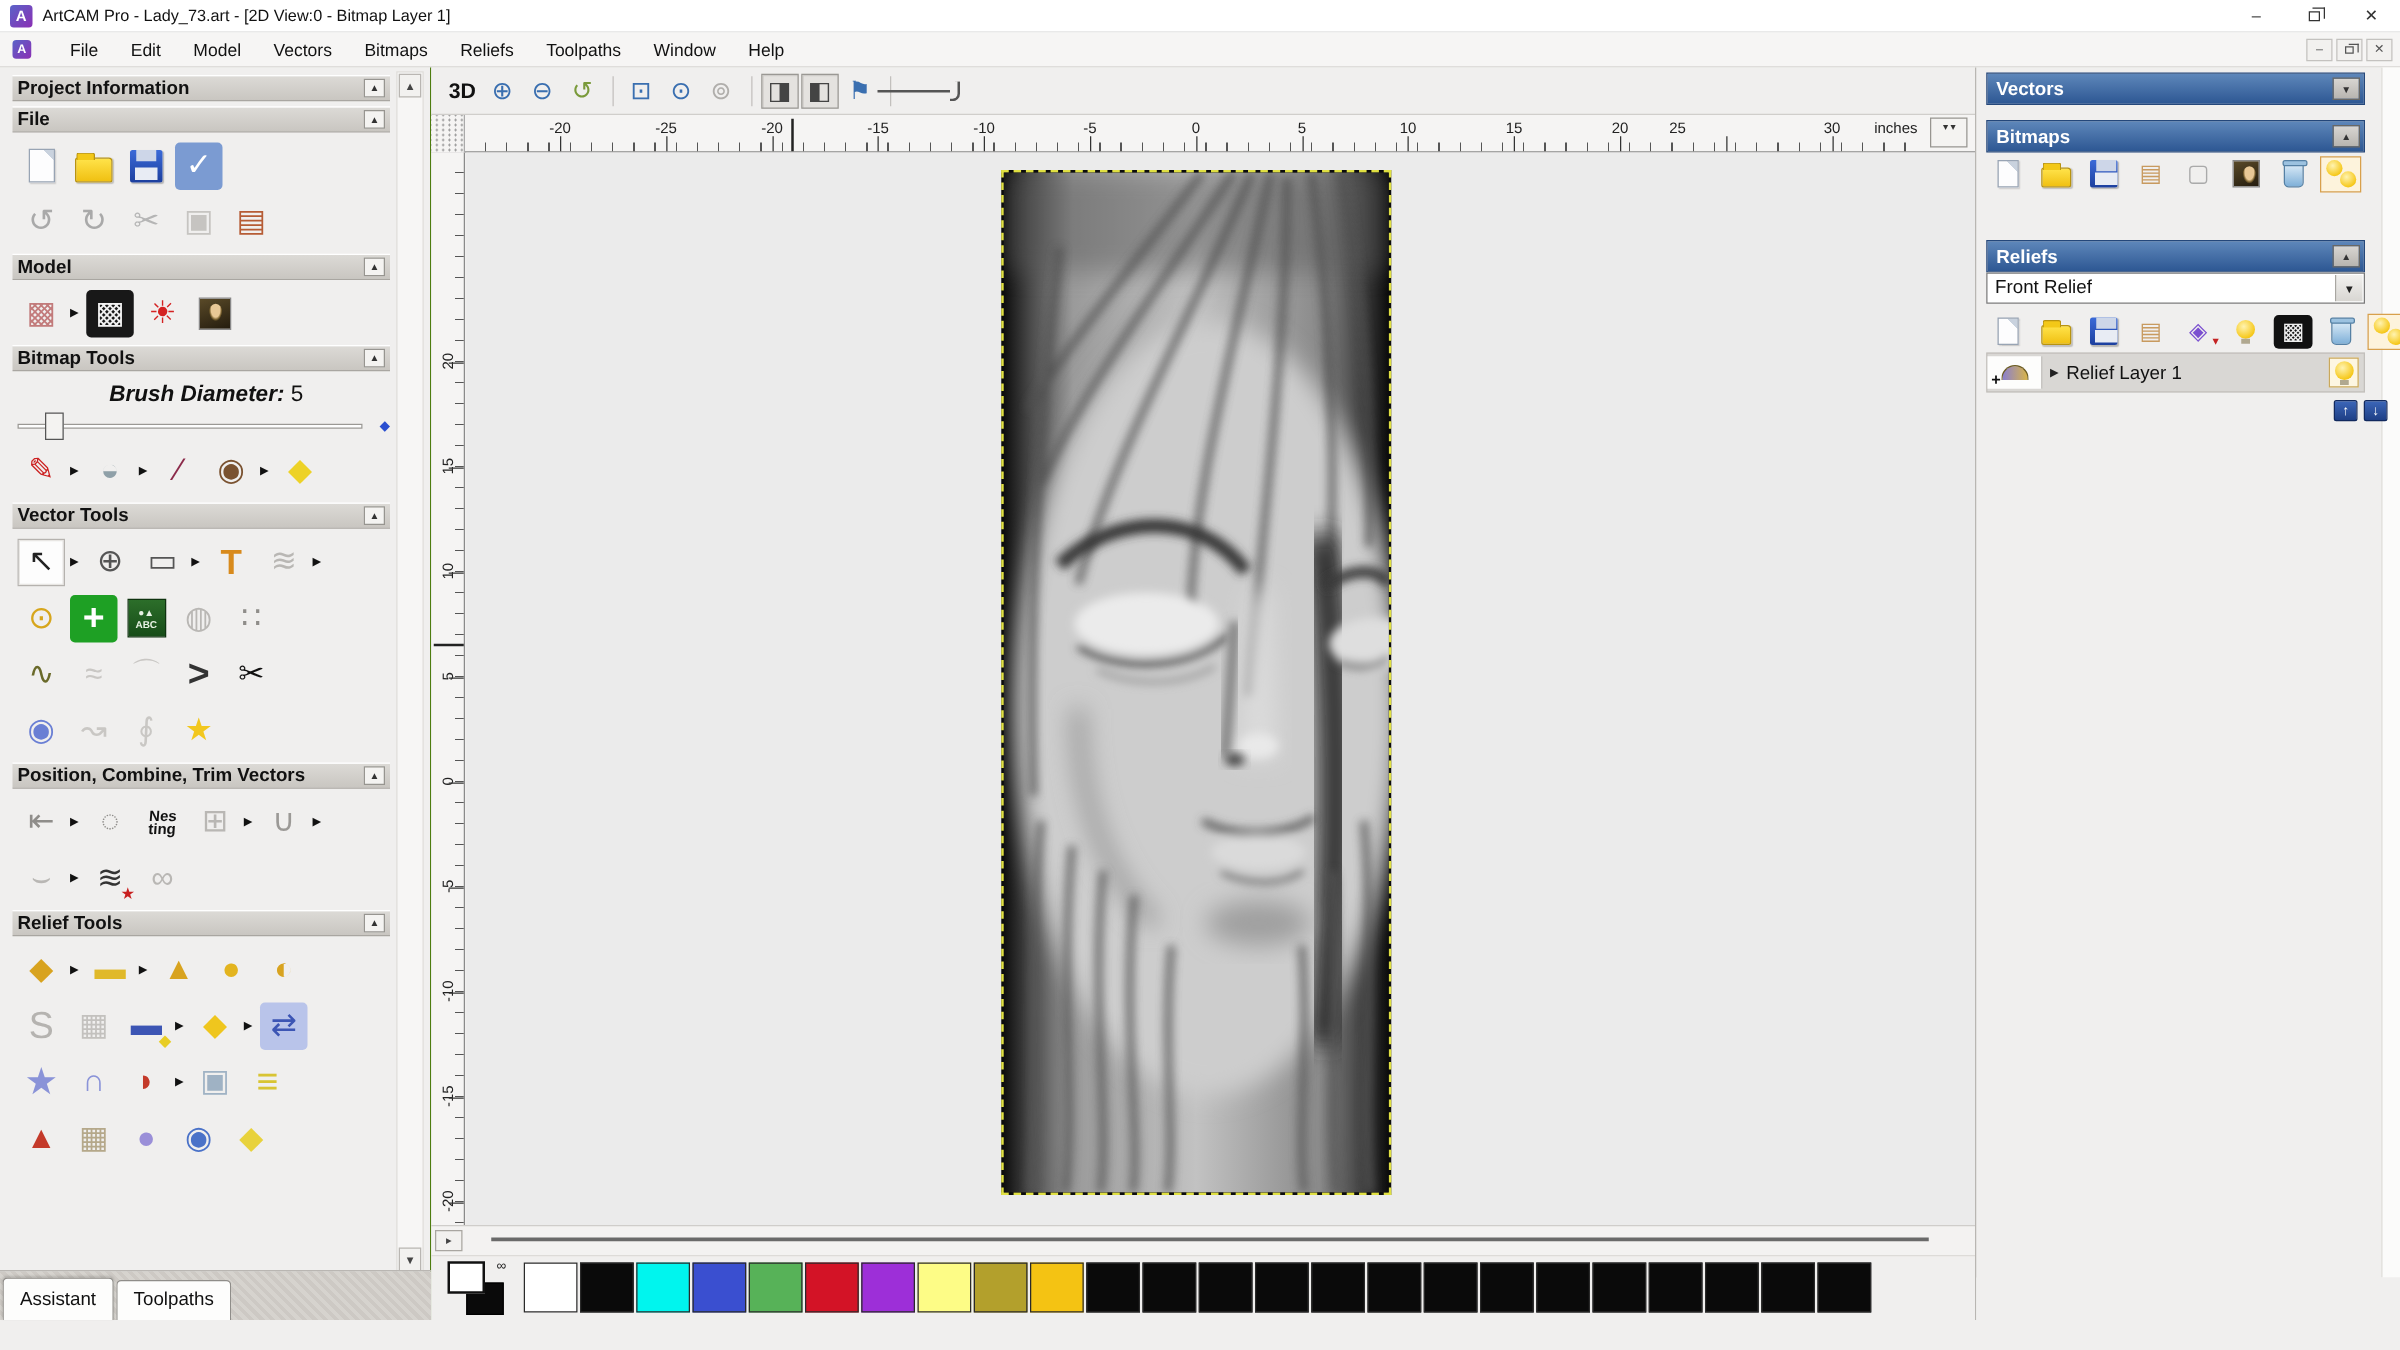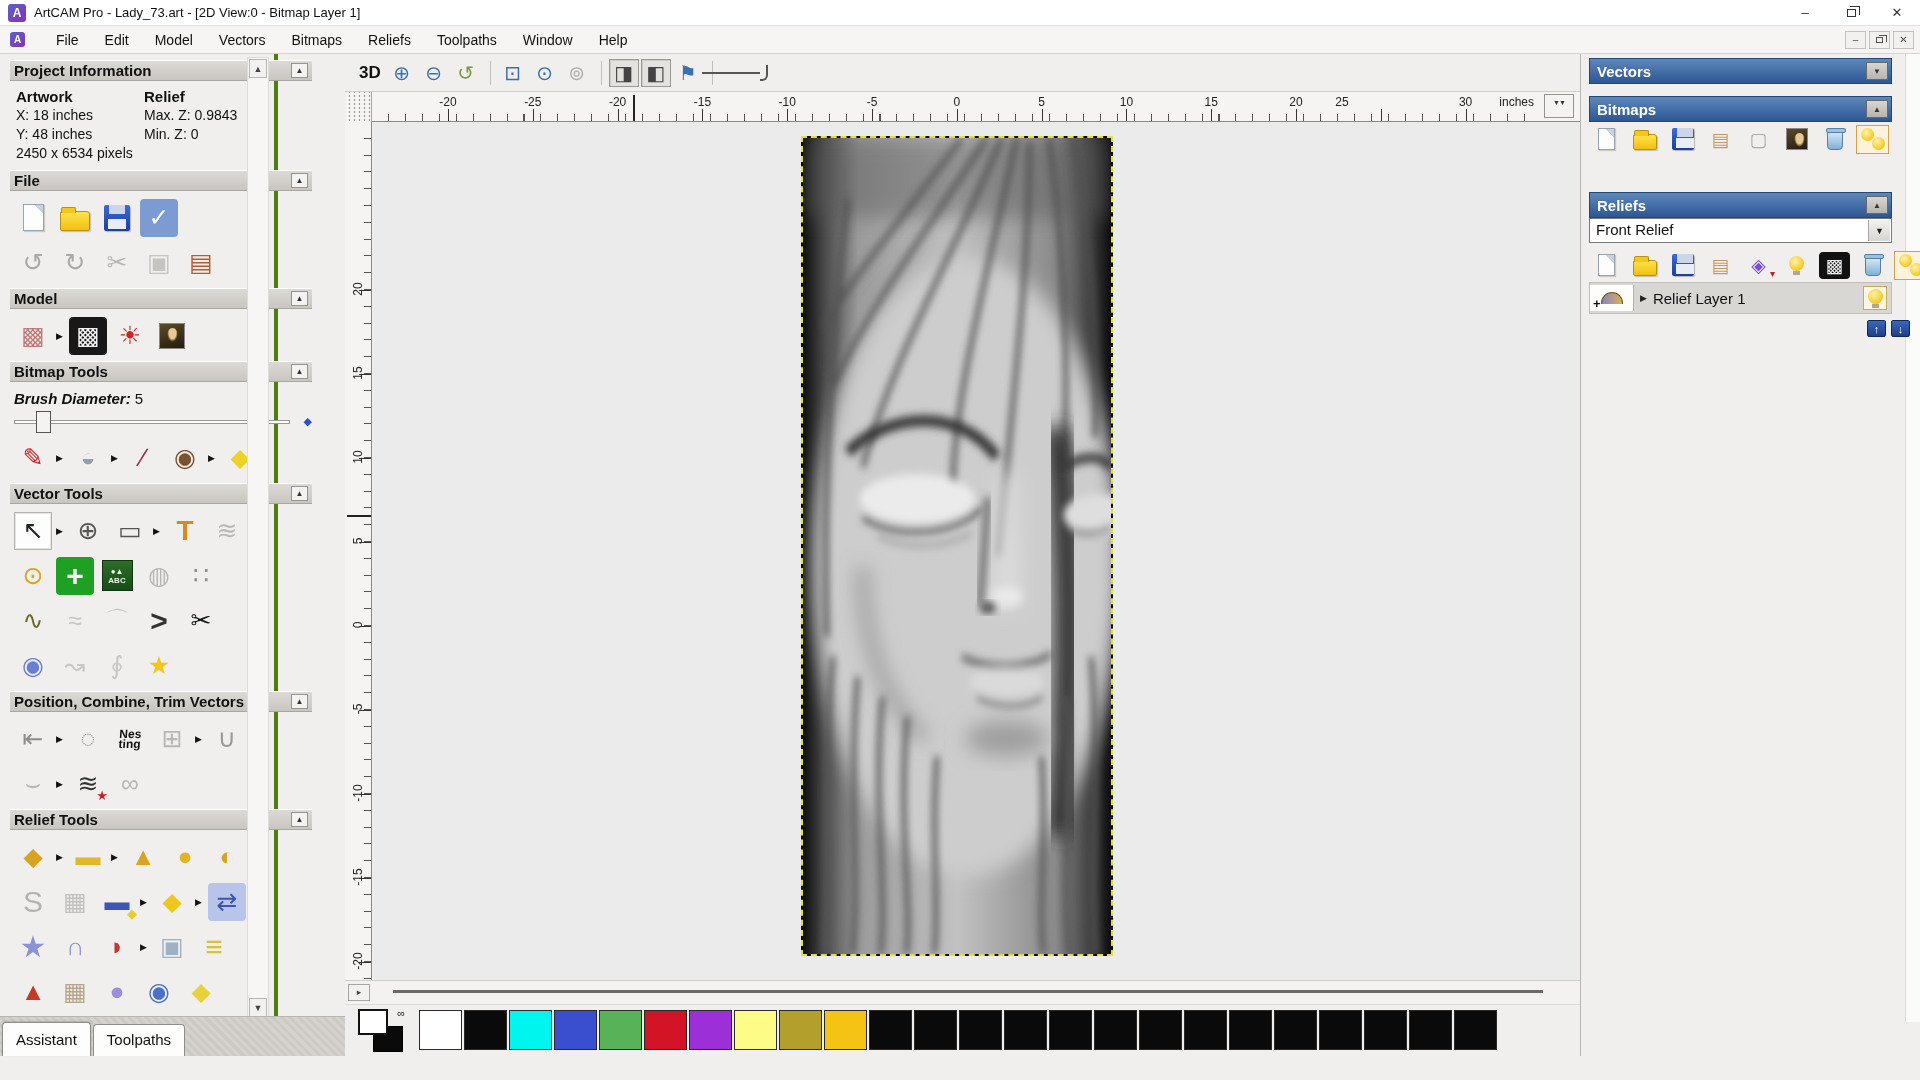--- a/index.html
+++ b/index.html
@@ -28,22 +28,22 @@
   #menu-items { display:flex; margin-left:10px; }
   .menu-item { padding:4px 13px; font-size:14px; color:#111; cursor:pointer; }
   #mdi-controls { margin-left:auto; display:flex; gap:3px; margin-right:6px; }
   .mdibtn { width:21px; height:18px; border:1px solid #c4c2bf; background:#f2f1ef; color:#555;
     display:flex; align-items:center; justify-content:center; font-size:10px; cursor:pointer; }
   .mdi-rest { width:7px; height:6px; border:1px solid #555; position:relative; background:#f2f1ef; }
   .mdi-rest:before { content:""; position:absolute; left:2px; top:-3px; width:7px; height:6px;
     border:1px solid #555; border-bottom:none; border-left:none; }
 
   
-  #leftpanel { position:absolute; left:0; top:54px; width:278px; height:1002px; background:#f0efee;
-    border-right:4px solid #4d7c0f; }
+  #leftpanel { position:absolute; left:0; top:54px; width:345px; height:1002px; background:#f0efee;
+    border-right:1px solid #4d7c0f; }
   #lp-content { position:absolute; left:0; top:0; width:316px; height:958px; overflow:hidden; padding-top:3px; }
   .sect-h { position:relative; margin:3px 4px 4px 10px; height:21px;
     background:linear-gradient(#dcdad6,#c9c6c1); border-top:1px solid #fff; border-bottom:1px solid #a9a6a1;
     font-size:15px; font-weight:bold; padding:1px 6px 0 4px; color:#111; }
   .collapse { position:absolute; right:4px; top:2px; width:17px; height:15px; background:#f4f3f1;
     border:1px solid #979590; font-size:8px; color:#333; display:flex; align-items:center; justify-content:center;
     cursor:pointer; }
   .pi-grid { display:grid; grid-template-columns:128px auto; padding:2px 0 4px 16px; font-size:14px; line-height:19px; }
   .pi-b { font-weight:bold; font-size:15px; }
   .irow { display:flex; align-items:center; padding:2px 0 2px 14px; height:45px; }
@@ -91,21 +91,21 @@
     font-size:8px; font-weight:bold; display:flex; flex-direction:column; align-items:center; justify-content:center;
     line-height:9px; border:1px solid #0e330f; }
   .i-nes { font-size:12px; font-weight:bold; line-height:10px; color:#111; text-align:left;
     transform:skew(-4deg); }
   .i-line { width:70px; display:flex; align-items:center; }
   .i-line i { display:block; width:58px; height:2px; background:#555; }
   .i-line b { display:block; width:8px; height:16px; border-right:2px solid #555; border-bottom:2px solid #555;
     border-radius:0 0 6px 0; }
 
   
-  #brush-row { padding:4px 0 2px 14px; font-size:15px; }
+  #brush-row { padding:4px 0 2px 14px; font-size:18px;text-align:center; }
   #brush-label { font-style:italic; font-weight:bold; }
   #slider-row { position:relative; height:22px; margin:2px 26px 2px 14px; }
   #slider-track { position:absolute; left:0; right:0; top:9px; height:4px; background:#fdfdfd;
     border:1px solid #9a9894; }
   #slider-thumb { position:absolute; left:22px; top:0; width:15px; height:22px; background:#f4f3f1;
     border:1px solid #555; cursor:pointer; }
   #slider-dia { position:absolute; right:-22px; top:4px; color:#2a4fd0; font-size:11px; }
 
   
   #lp-scroll { position:absolute; right:5px; top:3px; width:22px; height:962px; background:#f7f6f5;
@@ -258,30 +258,20 @@
         </span>
       <span class="mdibtn">✕</span>
     </div>
   </div>
 
   <div id="leftpanel">
     <div id="lp-content">
       <div class="sect-h">
         <span>Project Information</span>
         <span class="collapse">▲</span>
-      </div>
-      <div class="pi-grid">
-        <span class="pi-b">Artwork</span>
-        <span class="pi-b">Relief</span>
-        <span>X: 18 inches</span>
-        <span>Max. Z: 0.9843</span>
-        <span>Y: 48 inches</span>
-        <span>Min. Z: 0</span>
-        <span>2450 x 6534 pixels</span>
-        <span></span>
       </div>
       <div id="lp-sections">
           <div class="sect-h"><span>File</span><span class="collapse">▲</span></div>
           <div class="irow">
             <span class="ico">
               <span class="i-page"></span>
             </span>
             <span class="ico">
               <span class="i-folder"></span>
             </span>

